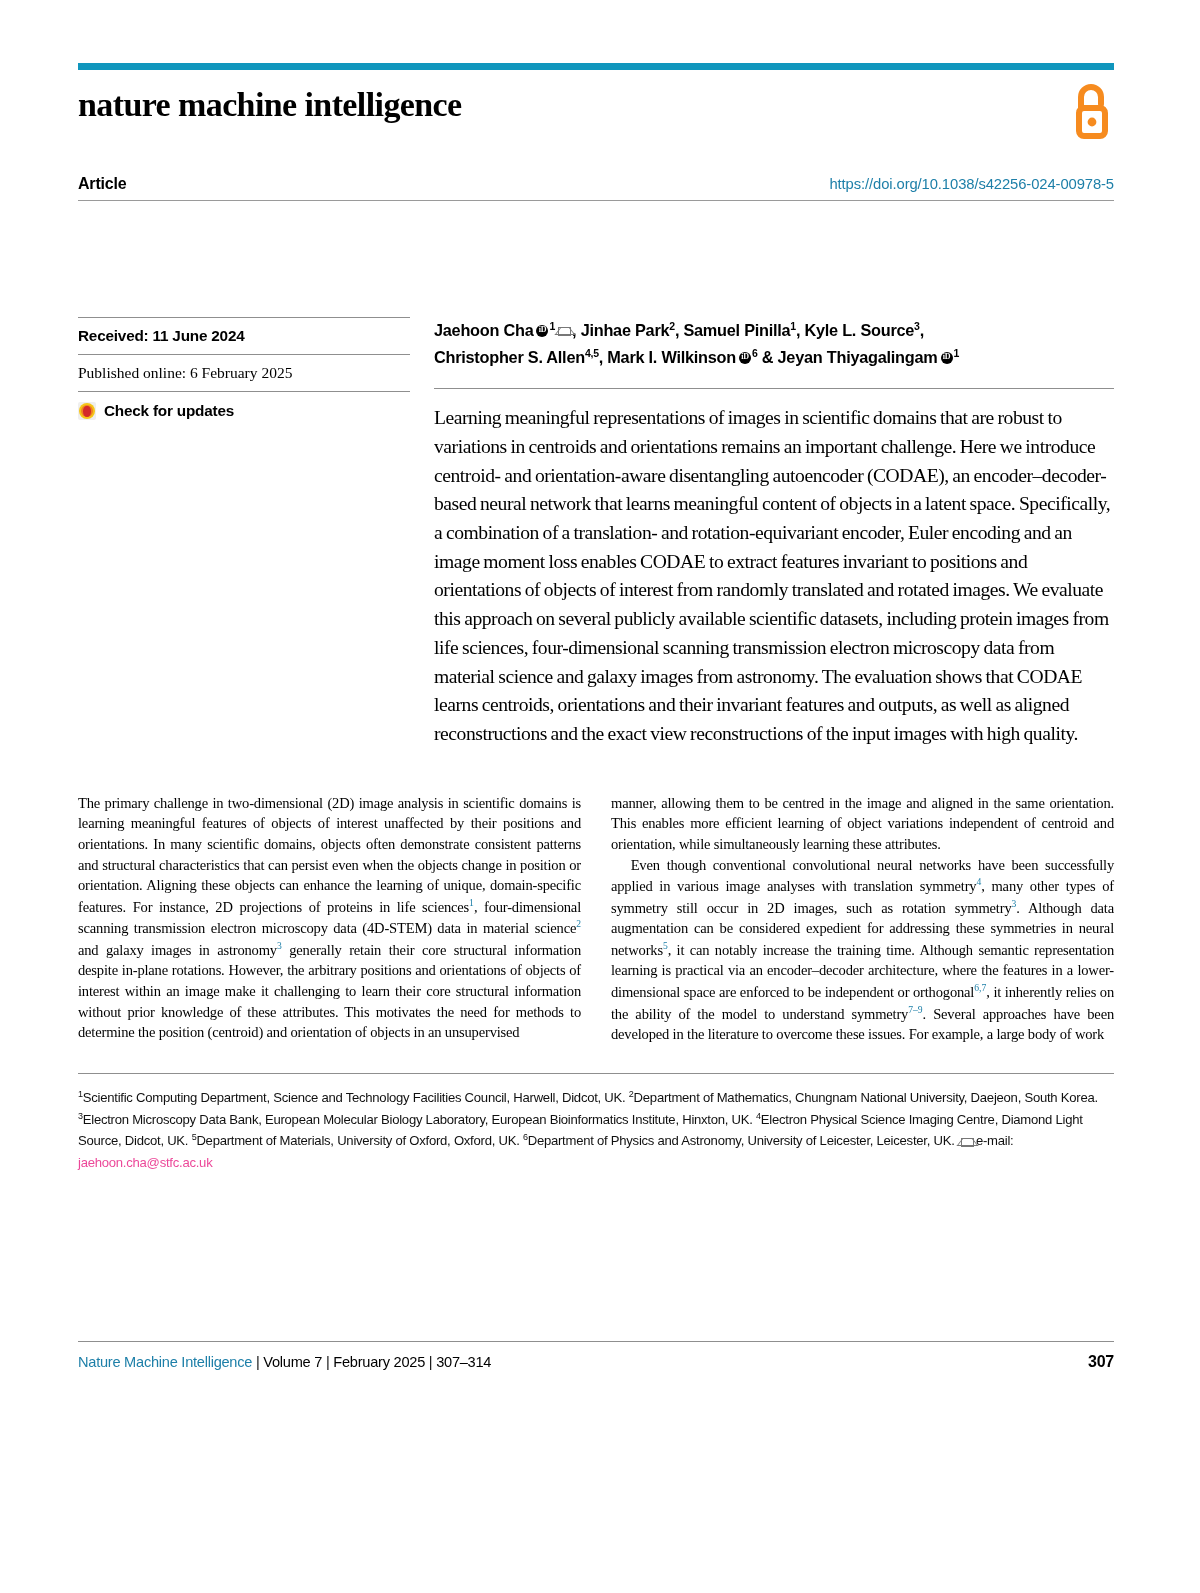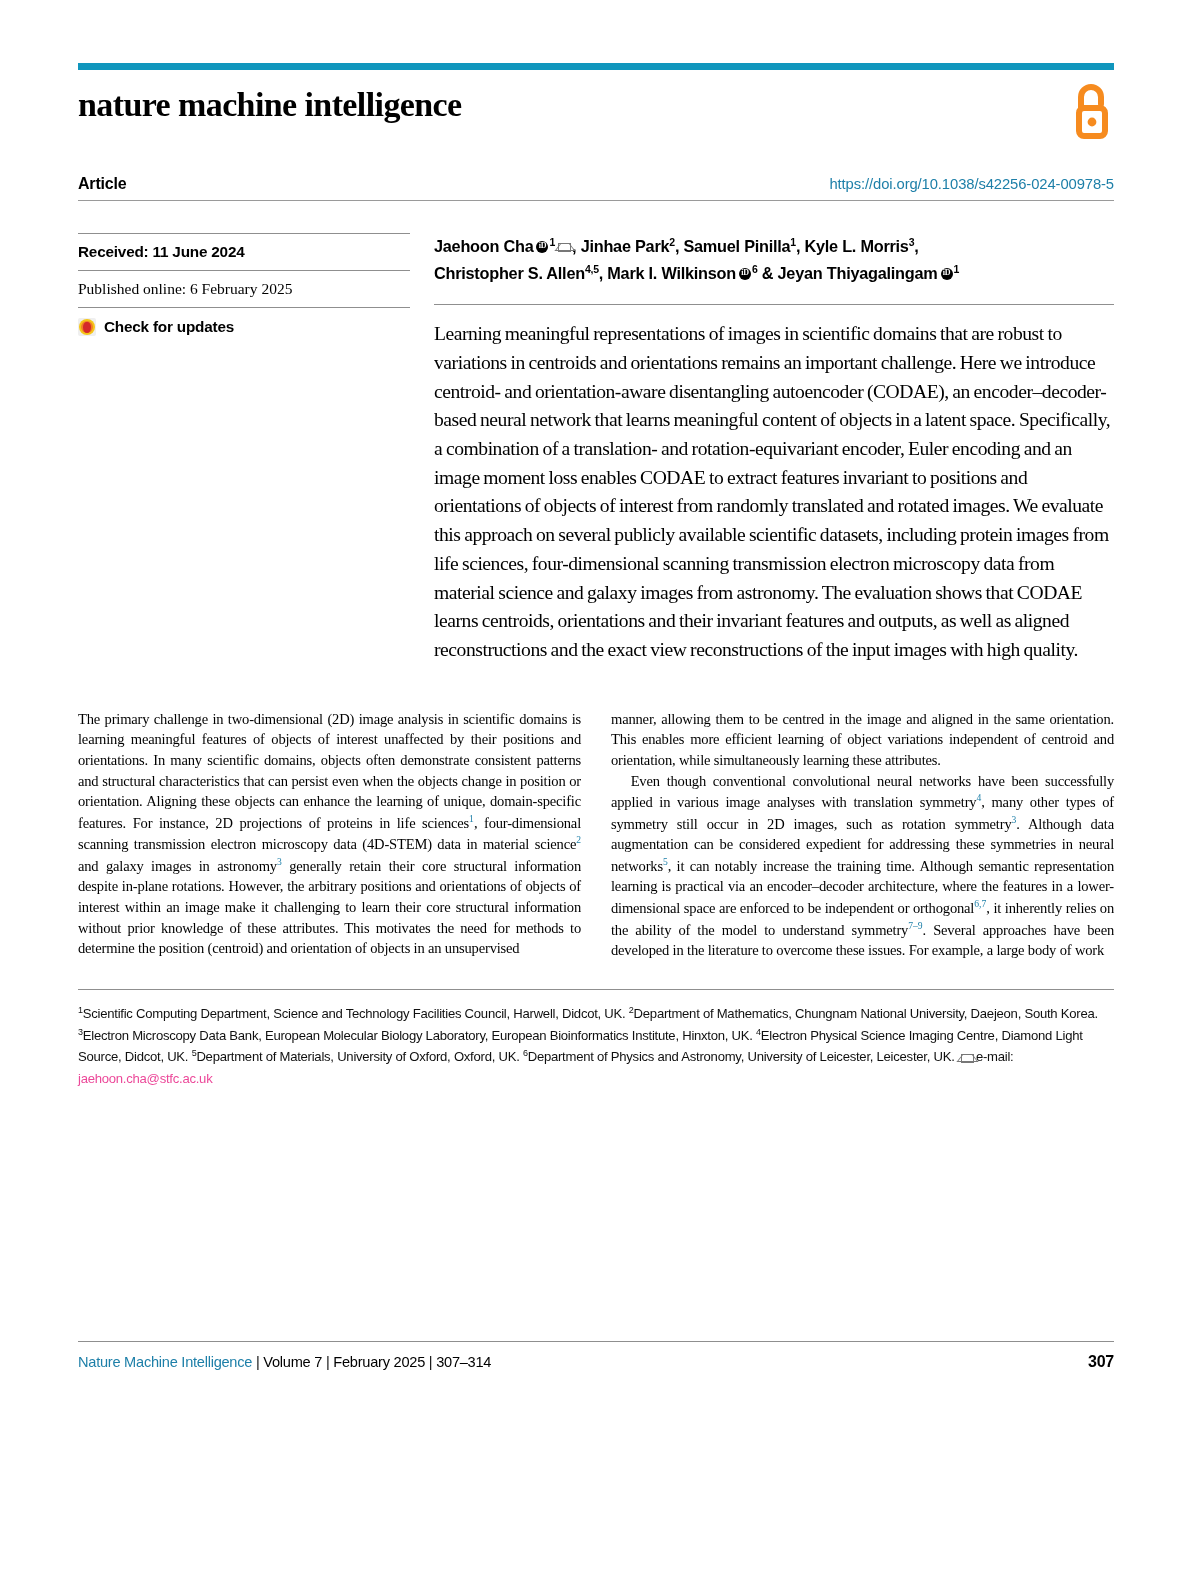--- a/index.html
+++ b/index.html
@@ -74,21 +74,21 @@
     line-height: 1.1;
     letter-spacing: -1.35px;
     margin: 26px 0 0 0;
     max-width: 1010px;
     word-spacing: -2px;
   }
 
   
   .meta-grid {
     display: flex;
-    margin-top: 32px;
+    margin-top: 116px;
     gap: 24px;
   }
   .meta-col {
     width: 332px;
     flex: 0 0 332px;
   }
   .meta-item {
     border-top: 1.3px solid #8f8f8f;
     padding: 9px 0 9px 0;
     font-size: 15.3px;
@@ -276,21 +276,21 @@
           <span class="ring1"></span>
             <span class="ring2"></span>
             <span class="ring3"></span>
         </span>
         <span>Check for updates</span>
       </div>
     </div>
 
     <div class="right-col">
       <div class="authors">
-        <span>Jaehoon Cha</span><span class="orcid"></span><sup>1</sup><span class="envelope"></span><span>, Jinhae Park</span><sup>2</sup><span>, Samuel Pinilla</span><sup>1</sup><span>, Kyle L. Morris</span><sup>3</sup><span>,</span><br>
+        <span>Jaehoon Cha</span><span class="orcid"></span><sup>1</sup><span class="envelope"></span><span>, Jinhae Park</span><sup>2</sup><span>, Samuel Pinilla</span><sup>1</sup><span>, Kyle L. Source</span><sup>3</sup><span>,</span><br>
         <span>Christopher S. Allen</span><sup>4,5</sup><span>, Mark I. Wilkinson</span><span class="orcid"></span><sup>6</sup>&nbsp;<span>&amp; Jeyan Thiyagalingam</span><span class="orcid"></span><sup>1</sup>
       </div>
 
       <div class="abstract">Learning meaningful representations of images in scientific domains that are robust to variations in centroids and orientations remains an important challenge. Here we introduce centroid- and orientation-aware disentangling autoencoder (CODAE), an encoder–decoder-based neural network that learns meaningful content of objects in a latent space. Specifically, a combination of a translation- and rotation-equivariant encoder, Euler encoding and an image moment loss enables CODAE to extract features invariant to positions and orientations of objects of interest from randomly translated and rotated images. We evaluate this approach on several publicly available scientific datasets, including protein images from life sciences, four-dimensional scanning transmission electron microscopy data from material science and galaxy images from astronomy. The evaluation shows that CODAE learns centroids, orientations and their invariant features and outputs, as well as aligned reconstructions and the exact view reconstructions of the input images with high quality.</div>
     </div>
   </div>
 
   <div class="body-cols">
     <div class="bcol">
       <p>

